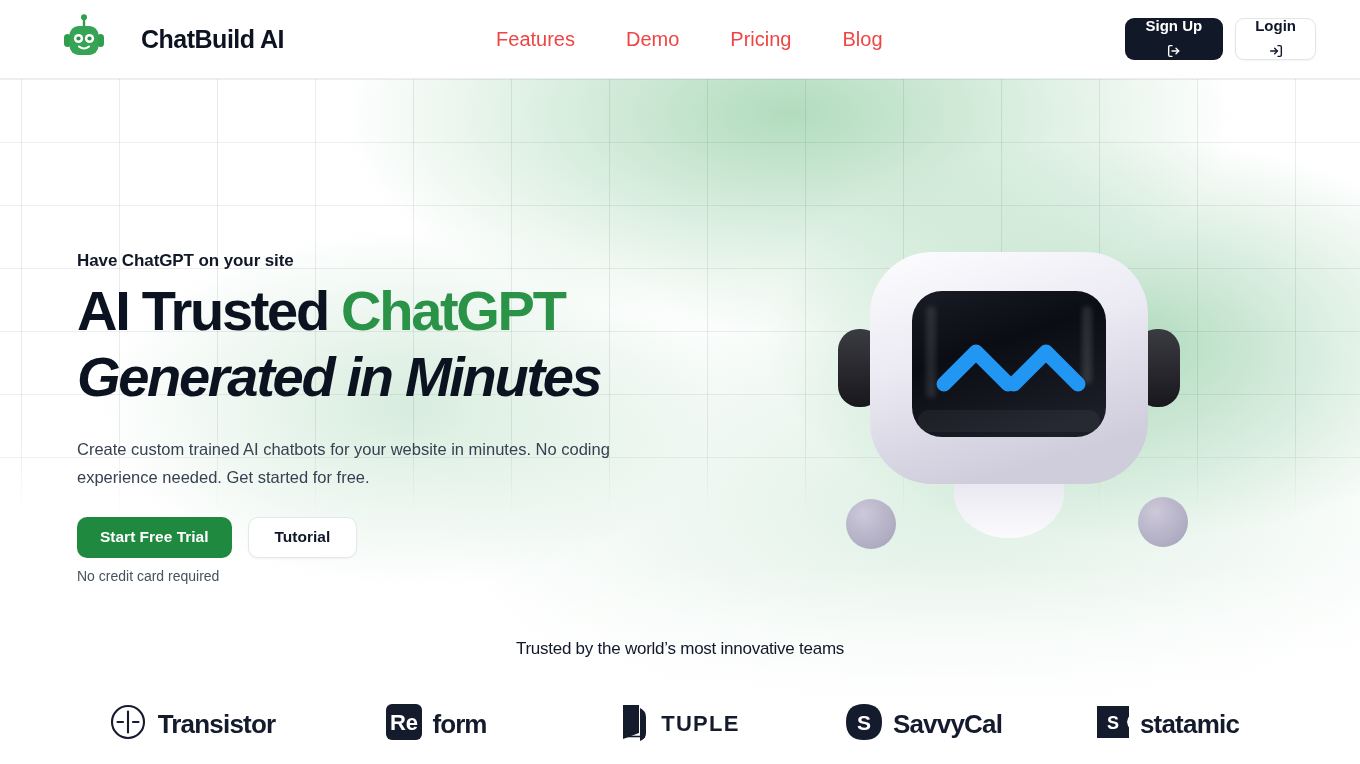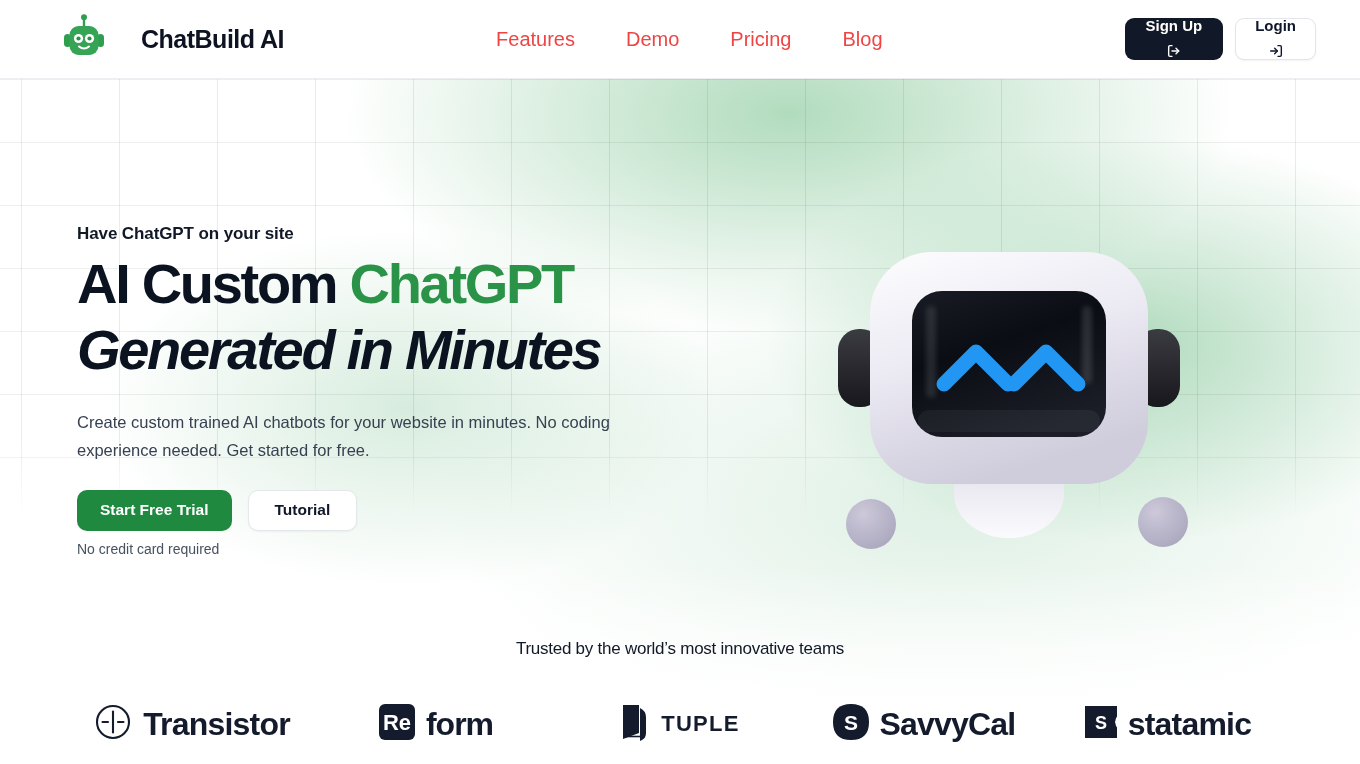--- a/index.html
+++ b/index.html
@@ -181,20 +181,21 @@
     top: 145px;
     width: 600px;
   }
 
   .eyebrow {
     font-size: 17px;
     font-weight: bold;
     color: #111827;
     letter-spacing: -0.1px;
     margin-bottom: 12px;
+    margin-top: 27px;
   }
 
   .hero-title {
     font-size: 56px;
     line-height: 1.0;
     font-weight: bold;
     letter-spacing: -2.3px;
     color: #0b1220;
     margin: 0 0 30px 0;
   }
@@ -285,21 +286,21 @@
   .logo-item {
     flex: 1 1 0;
     display: flex;
     align-items: center;
     justify-content: center;
     gap: 11px;
     color: #131b2c;
   }
 
   .logo-text {
-    font-size: 32px;
+    font-size: 26px;
     font-weight: bold;
     letter-spacing: -0.8px;
     color: #141b2d;
     white-space: nowrap;
   }
   .logo-text.tuple {
     font-size: 22px;
     letter-spacing: 1.3px;
   }
   .logo-text.reform-word { letter-spacing: -1px; }
@@ -369,21 +370,21 @@
     <div class="hero-grid"></div>
     <div class="hero-glow-fade"></div>
 
     <div class="hero-inner">
 
       <div class="hero-copy">
 
         <div class="eyebrow">Have ChatGPT on your site</div>
 
         <h1 class="hero-title">
-          <span class="line"><span>AI Custom </span><span class="accent">ChatGPT</span></span>
+          <span class="line"><span>AI Trusted </span><span class="accent">ChatGPT</span></span>
           <span class="line">Generated in Minutes</span>
         </h1>
 
         <p class="hero-sub">Create custom trained AI chatbots for your website in minutes. No coding experience needed. Get started for free.</p>
 
         <div class="hero-cta-row">
           <button class="btn btn-primary">Start Free Trial</button>
           <button class="btn btn-secondary">Tutorial</button>
         </div>
 

